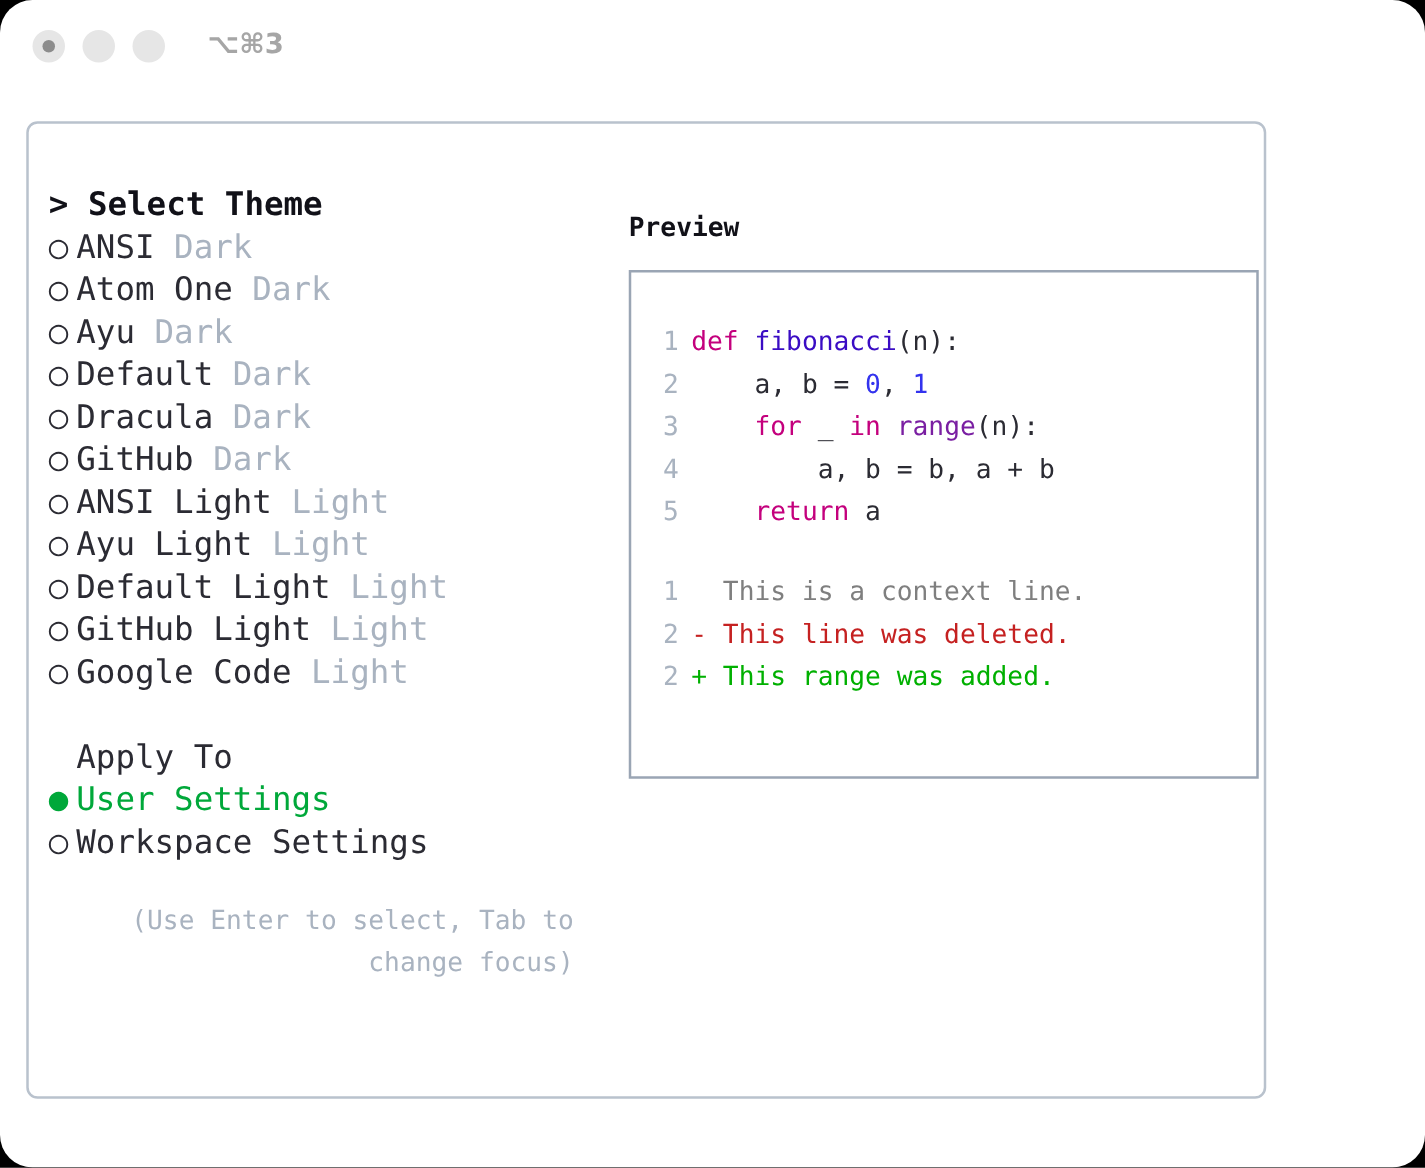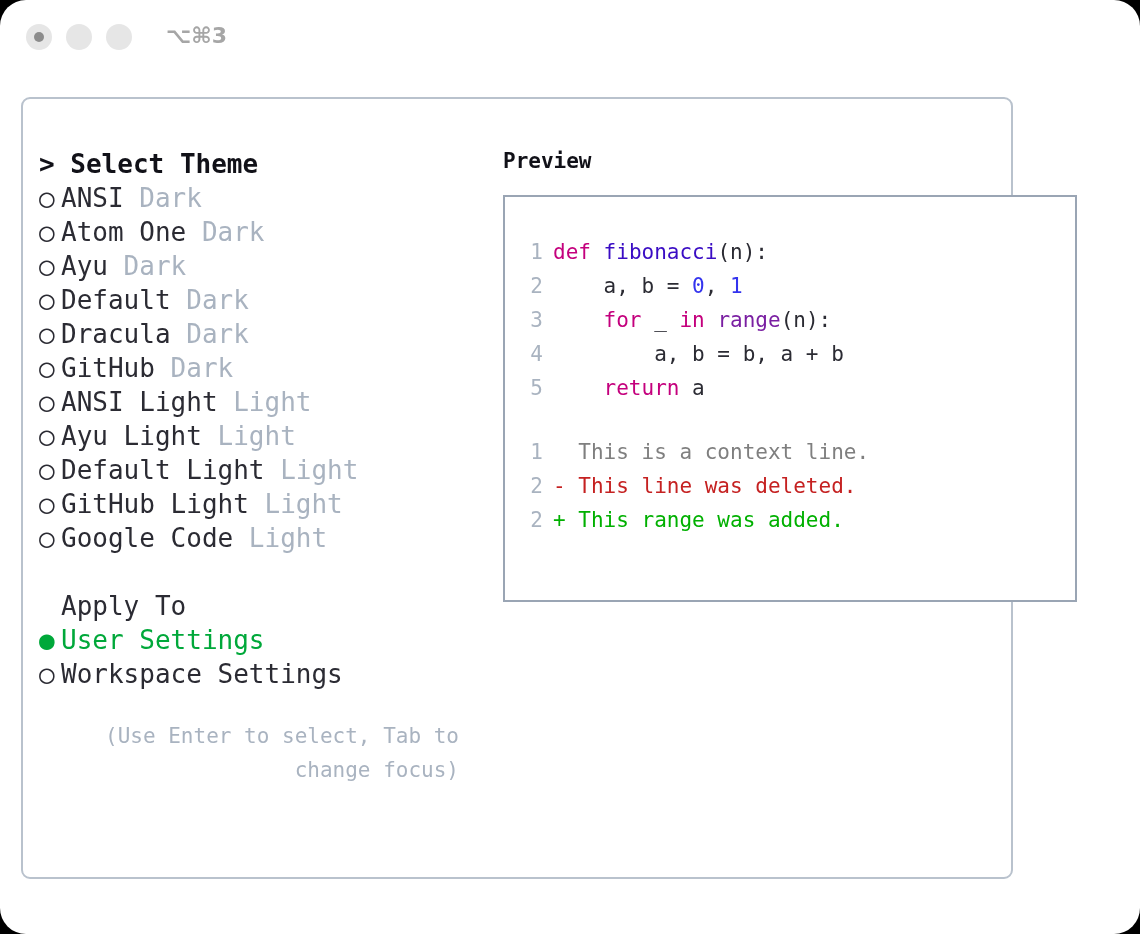--- a/index.html
+++ b/index.html
@@ -118,24 +118,25 @@
     position: absolute;
     left: 480px;
     top: 48px;
     width: 490px;
   }
   #preview-title {
     font-size: 21px;
     font-weight: bold;
     color: #111118;
     line-height: 28px;
+    margin-top: 21px;
   }
   #preview-box {
     margin-top: 20px;
-    width: 574px;
+    width: 504px;
     height: 407px;
     border: 2px solid #9aa5b4;
     box-sizing: border-box;
     background: #ffffff;
     padding: 38px 0 0 0;
   }
   .code-line {
     font-size: 21px;
     line-height: 34px;
     white-space: pre;

